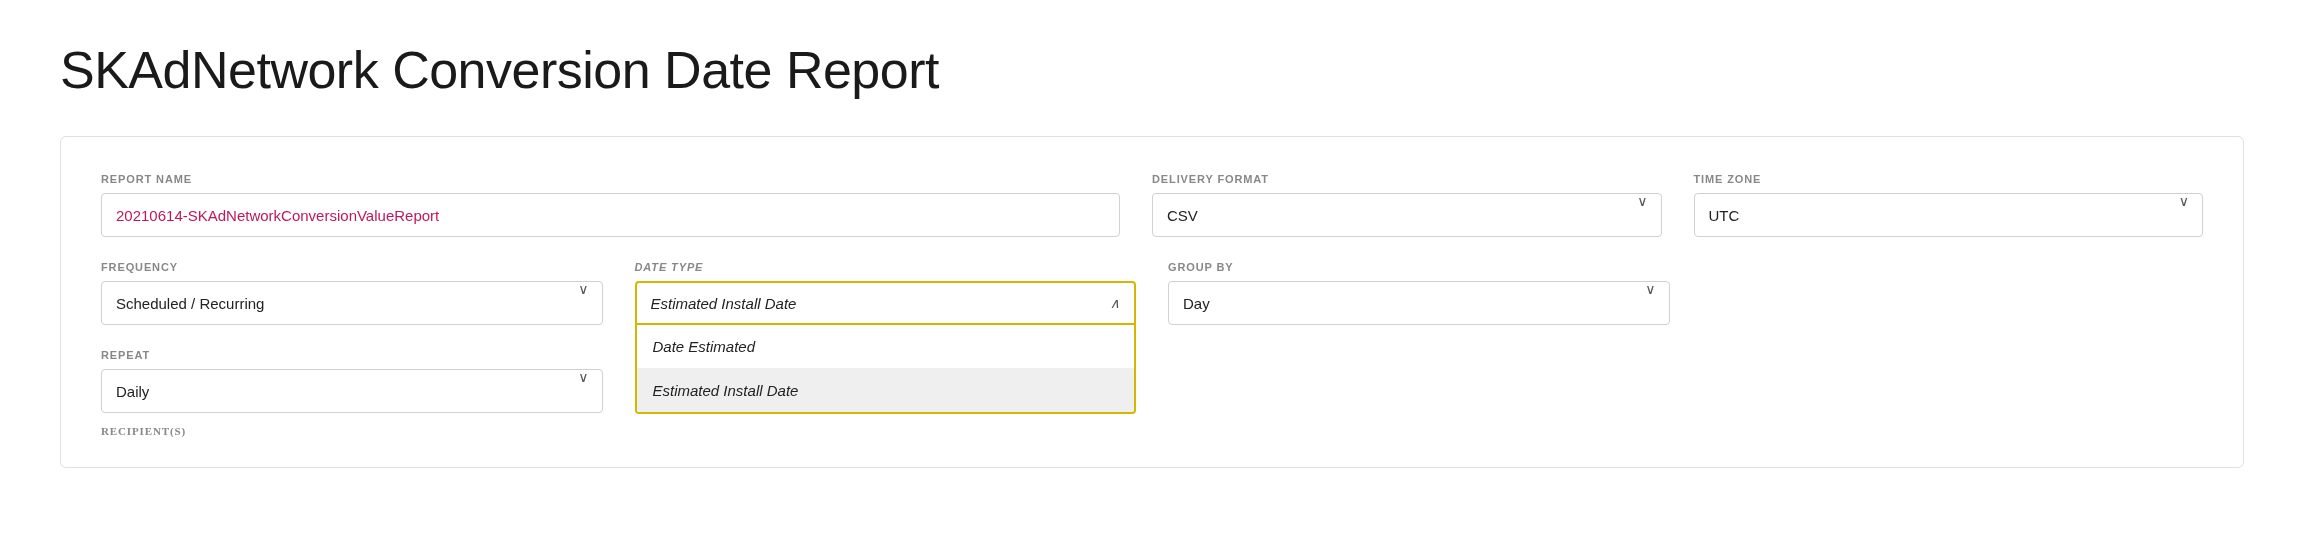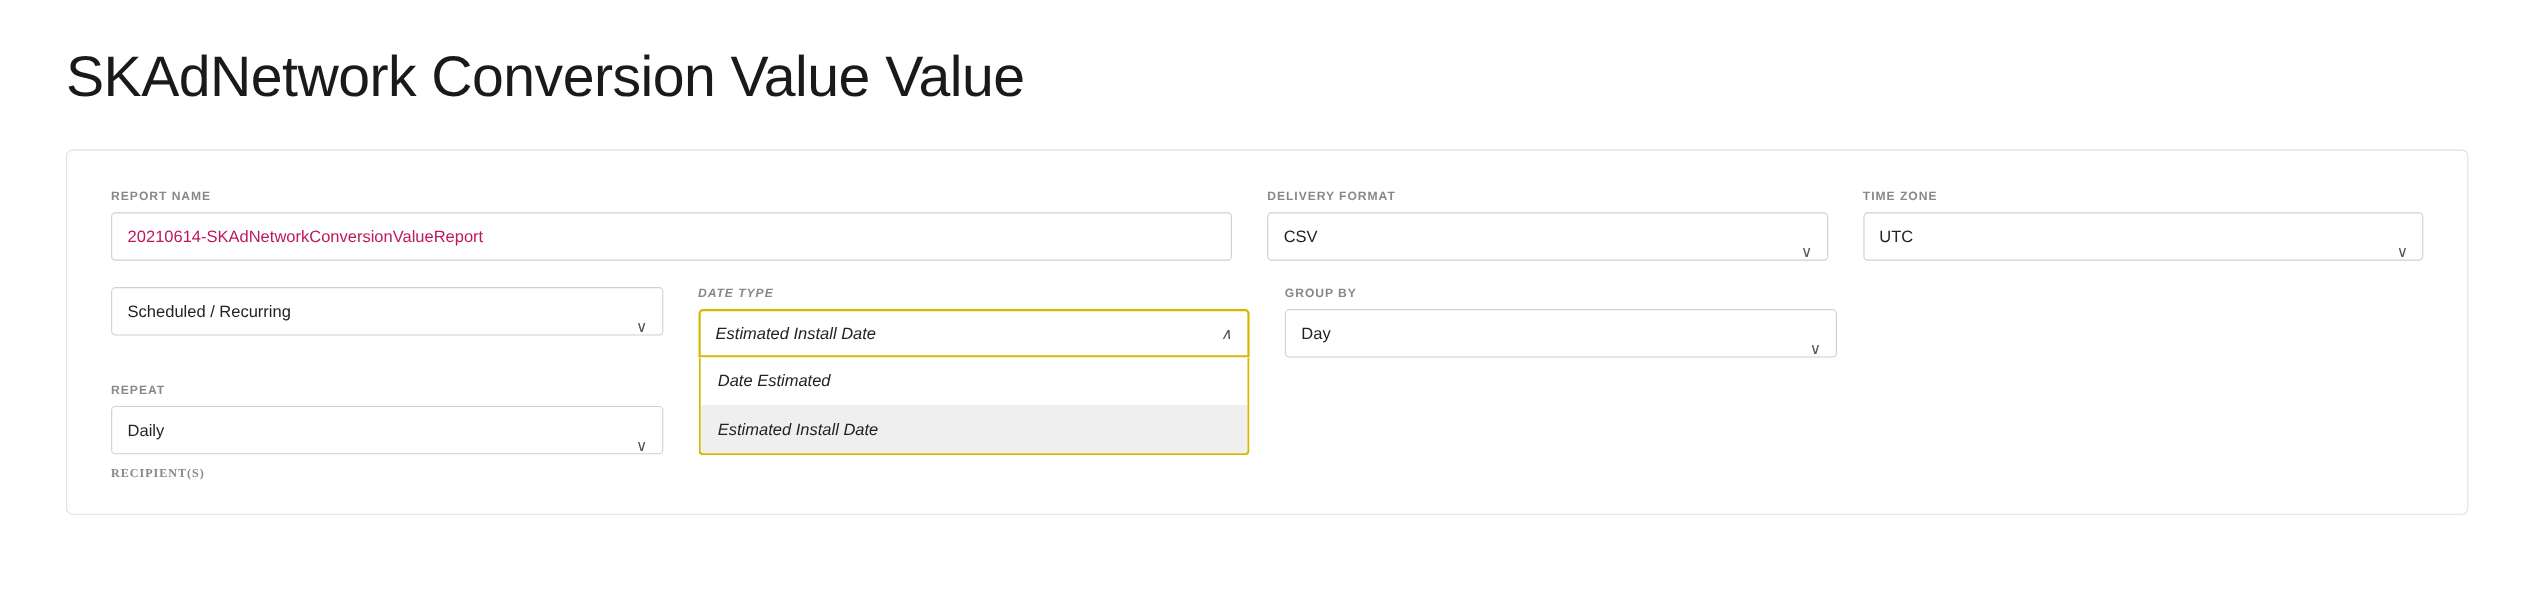--- a/index.html
+++ b/index.html
@@ -55,21 +55,21 @@
       font-size: 15px;
       color: #be185d;
       background: #fff;
       outline: none;
       width: 100%;
     }
 
     .select-wrapper {
       position: relative;
       display: flex;
-      align-items: flex-end;
+      align-items: flex-start;
     }
 
     .select-wrapper .chevron {
       position: absolute;
       right: 14px;
       pointer-events: none;
       color: #555;
       font-size: 14px;
     }
 
@@ -169,21 +169,21 @@
       font-weight: 600;
       color: #888;
       letter-spacing: 0.08em;
       text-transform: uppercase;
       margin-top: 8px;
     }
   </style>
 </head>
 <body>
 
-<h1 class="page-title">SKAdNetwork Conversion Value Value</h1>
+<h1 class="page-title">SKAdNetwork Conversion Date Report</h1>
 
 <div class="card">
 
   <div class="form-row-1">
     <div class="form-group">
       <label class="form-label">REPORT NAME</label>
       <input class="form-input" type="text" value="20210614-SKAdNetworkConversionValueReport" style="">
     </div>
 
     <div class="form-group">
@@ -207,20 +207,21 @@
           <option>PST</option>
         </select>
         <span class="chevron">∨</span>
       </div>
     </div>
   </div>
 
   <div class="form-row-2">
 
     <div class="form-group">
+      <label class="form-label">FREQUENCY</label>
       <div class="select-wrapper">
         <select>
           <option>Scheduled / Recurring</option>
           <option>One-time</option>
         </select>
         <span class="chevron">∨</span>
       </div>
     </div>
 
     <div class="form-group date-type-group">

